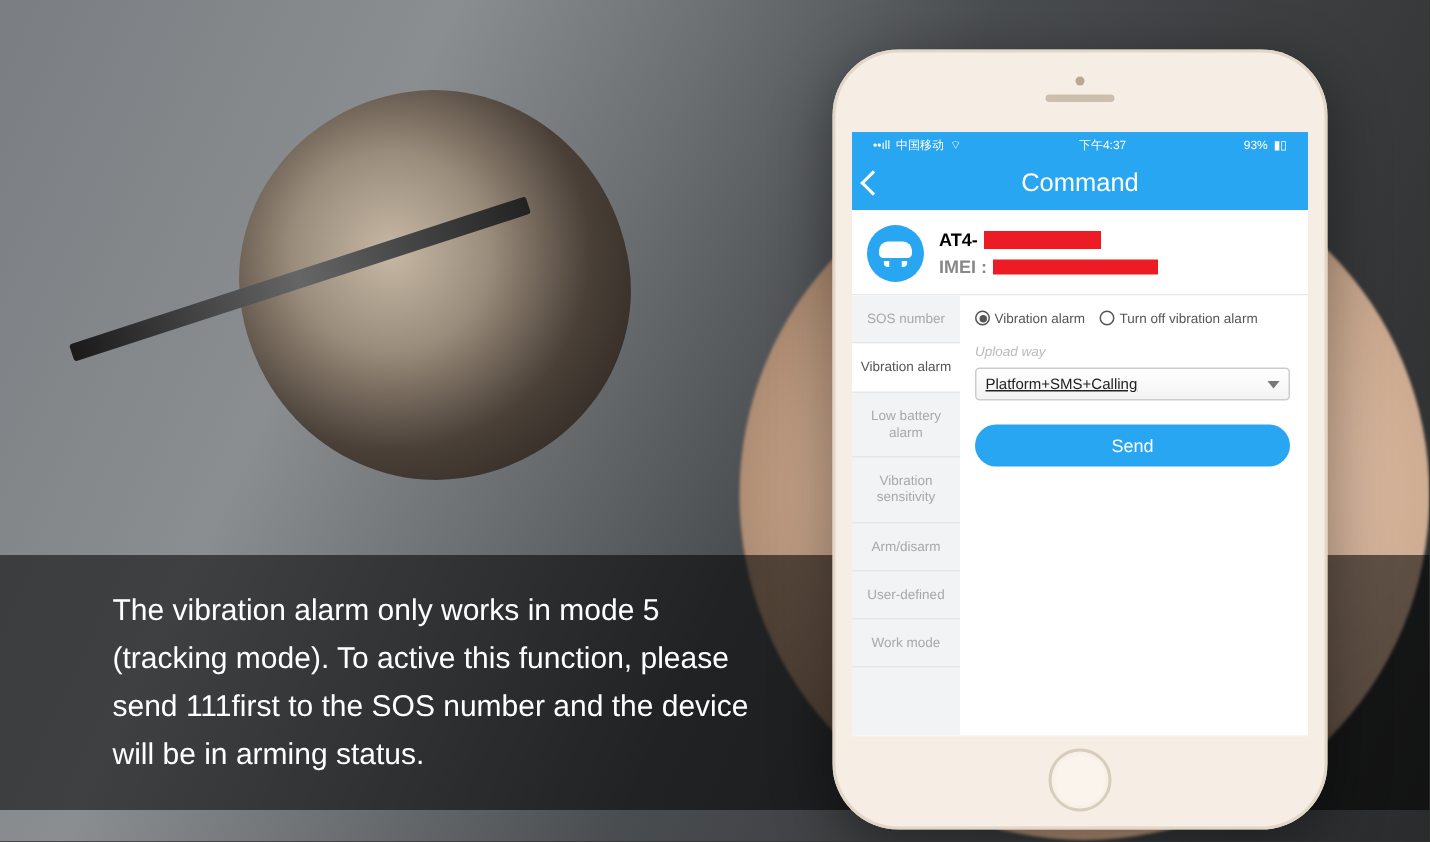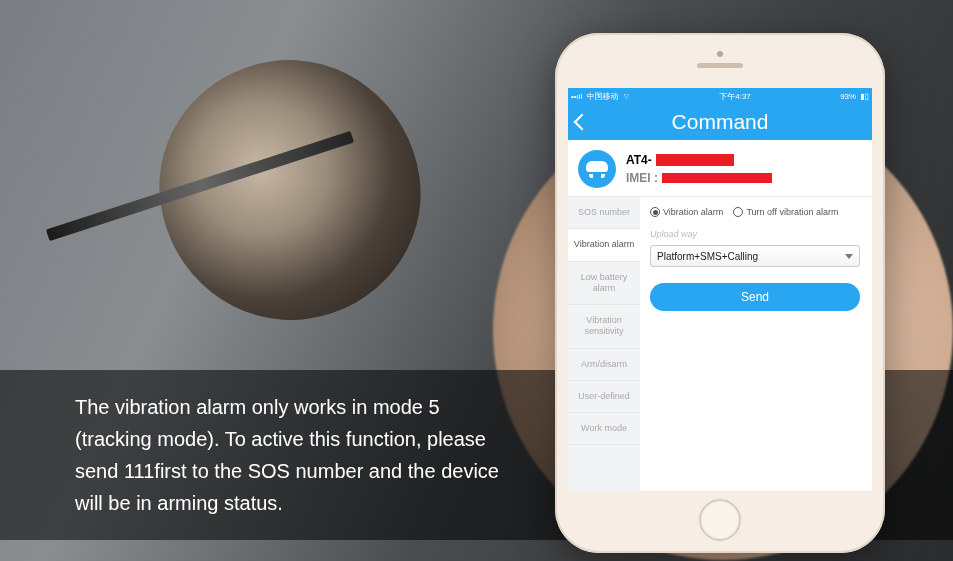--- a/index.html
+++ b/index.html
@@ -101,33 +101,33 @@
     background: #b8a894;
     border-radius: 50%;
   }
   .status-bar {
     height: 16px;
     background: #29a6f2;
     color: #fff;
     font-size: 8px;
     display: flex;
     align-items: center;
-    padding: 0 3px;
+    padding: 0 14px;
     justify-content: space-between;
   }
   .status-bar .sb-left, .status-bar .sb-right { display: flex; gap: 4px; align-items: center; }
   .nav-header {
     height: 36px;
     background: #29a6f2;
     color: #fff;
     display: flex;
     align-items: center;
     justify-content: center;
     position: relative;
-    font-size: 21px;
+    font-size: 17px;
   }
   .nav-back {
     position: absolute;
     left: 8px; top: 50%;
     transform: translateY(-50%);
     width: 12px; height: 12px;
     border-left: 2px solid #fff;
     border-bottom: 2px solid #fff;
     transform: translateY(-50%) rotate(45deg);
   }
@@ -237,20 +237,21 @@
     border: 1px solid #ccc;
     border-radius: 3px;
     height: 22px;
     display: flex;
     align-items: center;
     justify-content: space-between;
     padding: 0 6px;
     font-size: 10px;
     background: linear-gradient(#fff,#f3f3f3);
     color: #222;
+    text-decoration: underline;
   }
   .sel-caret {
     width: 0; height: 0;
     border-left: 4px solid transparent;
     border-right: 4px solid transparent;
     border-top: 5px solid #777;
   }
   .send-btn {
     margin-top: 4px;
     background: #29a6f2;

